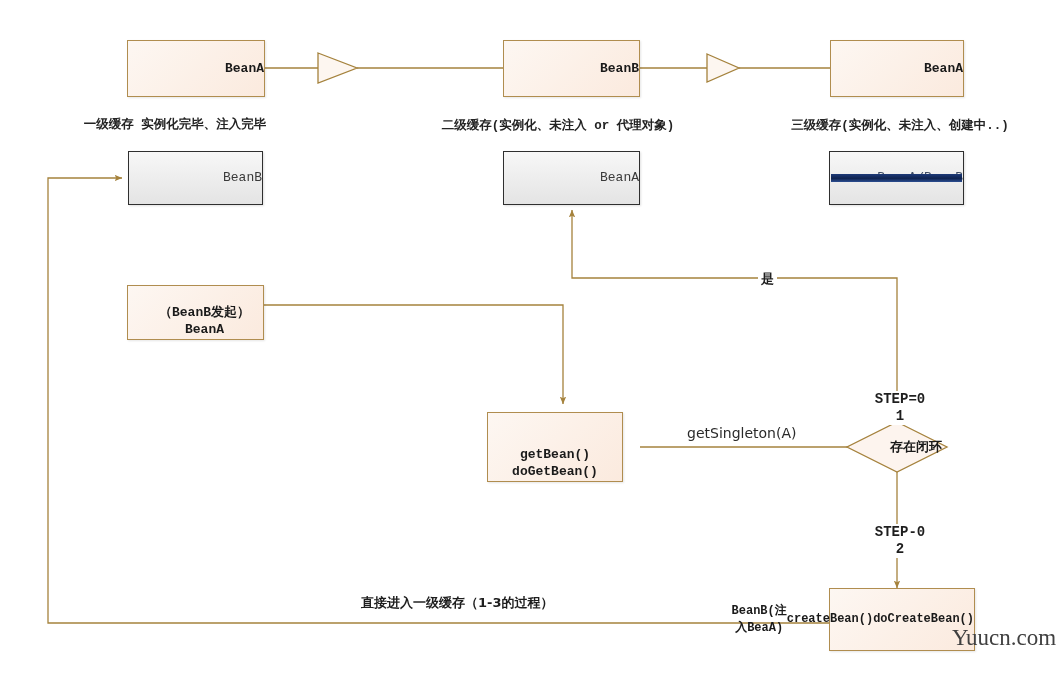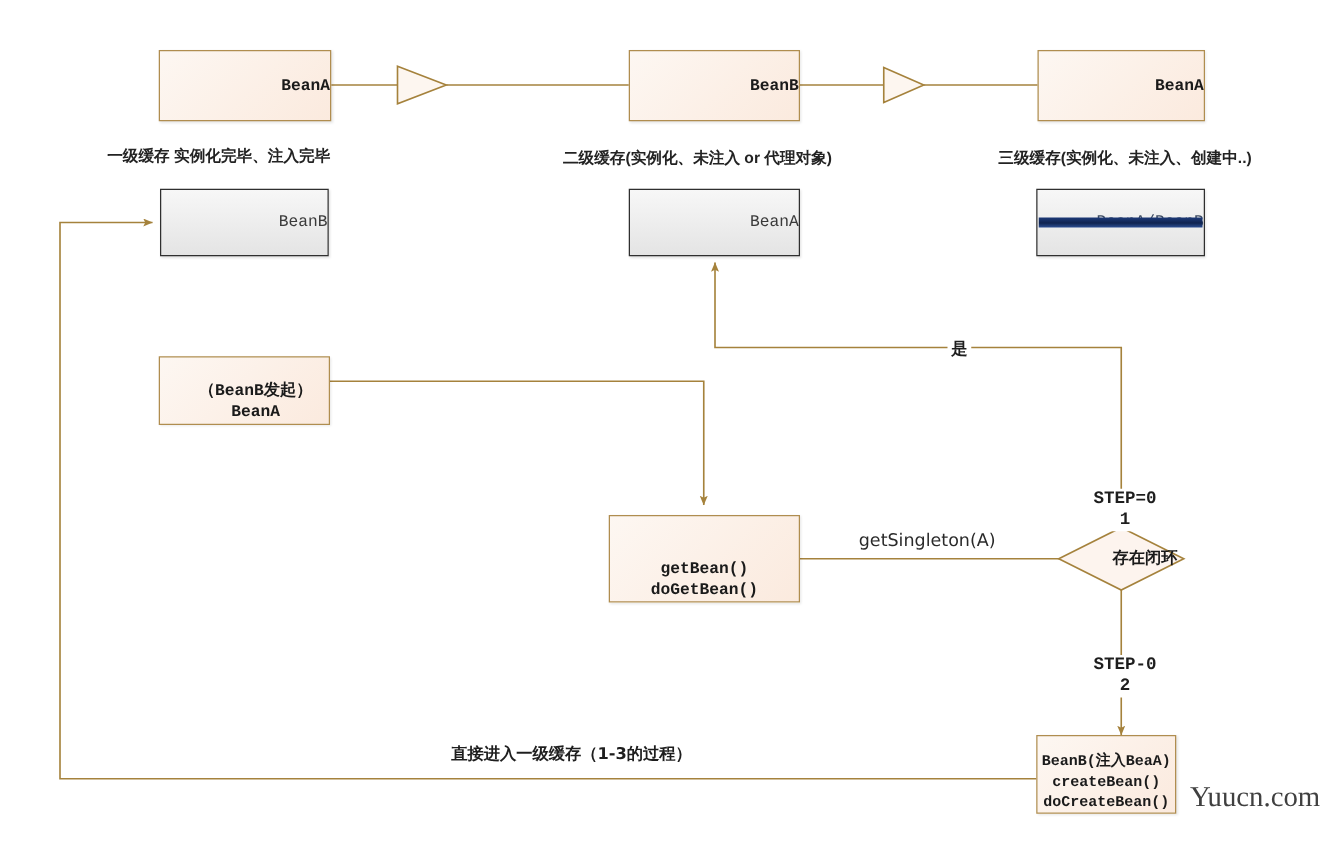--- a/index.html
+++ b/index.html
@@ -38,21 +38,21 @@
   }
   .node-gray {
     border: 1px solid #2f2f2f;
     background: linear-gradient(180deg, #f7f7f7 0%, #e4e4e4 100%);
     font-weight: normal;
     color: #3a3a3a;
     box-shadow: 1px 1px 2px rgba(0,0,0,0.12);
   }
   .caption {
     position: absolute;
-    font-family: Liberation Sans, sans-serif;
+    font-family: Liberation Mono, monospace;
     font-weight: bold;
     font-size: 12.5px;
     color: #232323;
     text-align: center;
     line-height: 1.25;
     z-index: 6;
   }
   .edge-label {
     position: absolute;
     font-family: "DejaVu Sans", "Liberation Sans", sans-serif;
@@ -171,31 +171,31 @@
   </div>
 
   <div class="navy-bar" style="left:831px; top:174px; width:131px; height:8px;
               background: linear-gradient(180deg,#1d3a78 0%,#0f2350 55%,#2c4e92 100%);"></div>
 
   <div class="node node-peach" style="left:127px; top:285px; width:137px; height:55px; flex-direction:column;padding-left:18px;">
     <span class="nodeline">（BeanB发起）</span>
     <span class="nodeline">BeanA</span>
   </div>
 
-  <div class="node node-peach" style="left:487px; top:412px; width:153px; height:70px; flex-direction:column;">
+  <div class="node node-peach" style="left:487px; top:412px; width:136px; height:70px; flex-direction:column;">
     <span class="nodeline">getBean()</span>
     <span class="nodeline">doGetBean()</span>
   </div>
 
   <div class="node" style="left:852px; top:433px; width:90px; height:28px;
               font-family:'DejaVu Sans','Liberation Sans',sans-serif; font-size:13px;">
     <span class="nodeline">存在闭环</span>
   </div>
 
-  <div class="node node-peach" style="left:829px; top:588px; width:112px; height:63px; flex-direction:column;
+  <div class="node node-peach" style="left:829px; top:588px; width:146px; height:63px; flex-direction:row;
               font-size:12px;">
     <span class="nodeline">BeanB(注入BeaA)</span>
     <span class="nodeline">createBean()</span>
     <span class="nodeline">doCreateBean()</span>
   </div>
 
   <div class="edge-label cjk-bold" style="left:758px; top:270px;">
     <span>是</span>
   </div>
 

